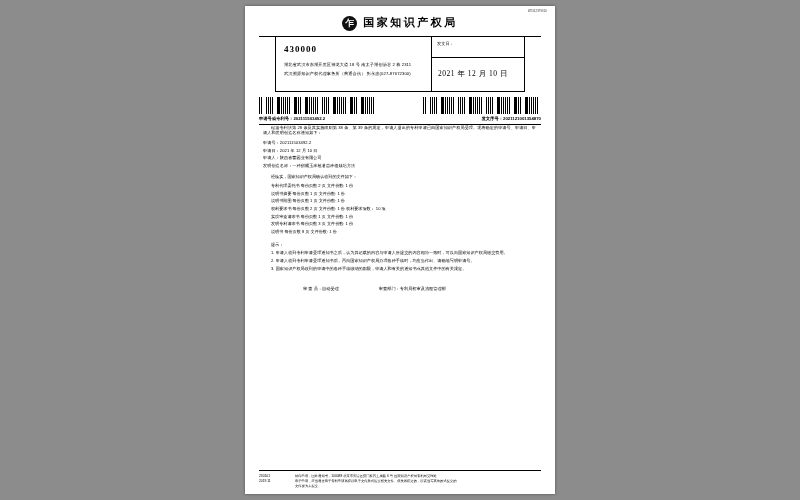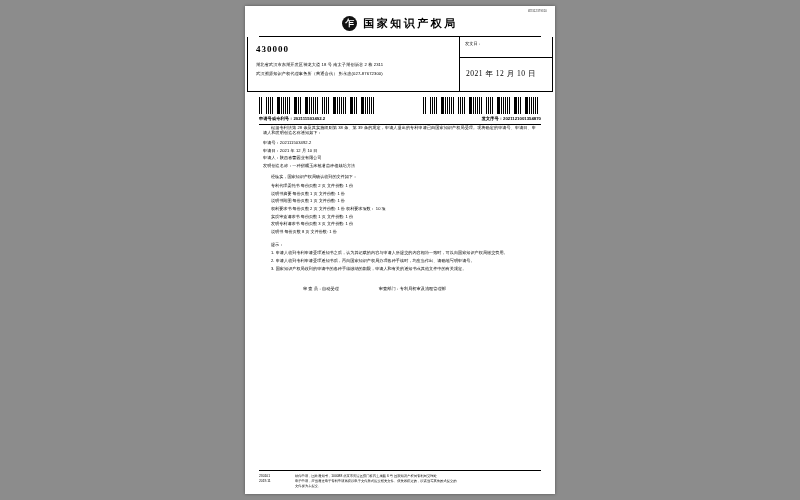--- a/index.html
+++ b/index.html
@@ -45,32 +45,32 @@
     background: #111;
     color: #fff;
     display: flex;
     align-items: center;
     justify-content: center;
     font-family: "Liberation Serif", serif;
     font-size: 9px;
     font-weight: bold;
   }
   .org-title {
-    font-family: Liberation Serif, serif;
+    font-family: Liberation Mono, monospace;
     font-size: 11px;
     font-weight: bold;
     letter-spacing: 2.5px;
   }
   .rule-thick {
     margin: 5px 14px 0 14px;
     border-top: 1.6px solid #000;
   }
   .addr-block {
     position: relative;
-    margin: 0 2px;
+    margin: 0 30px;
     border-left: 0.7px solid #000;
     border-right: 0.7px solid #000;
     border-bottom: 0.7px solid #000;
     min-height: 54px;
     display: flex;
   }
   .addr-left {
     flex: 1 1 auto;
     padding: 6px 6px 4px 8px;
   }

